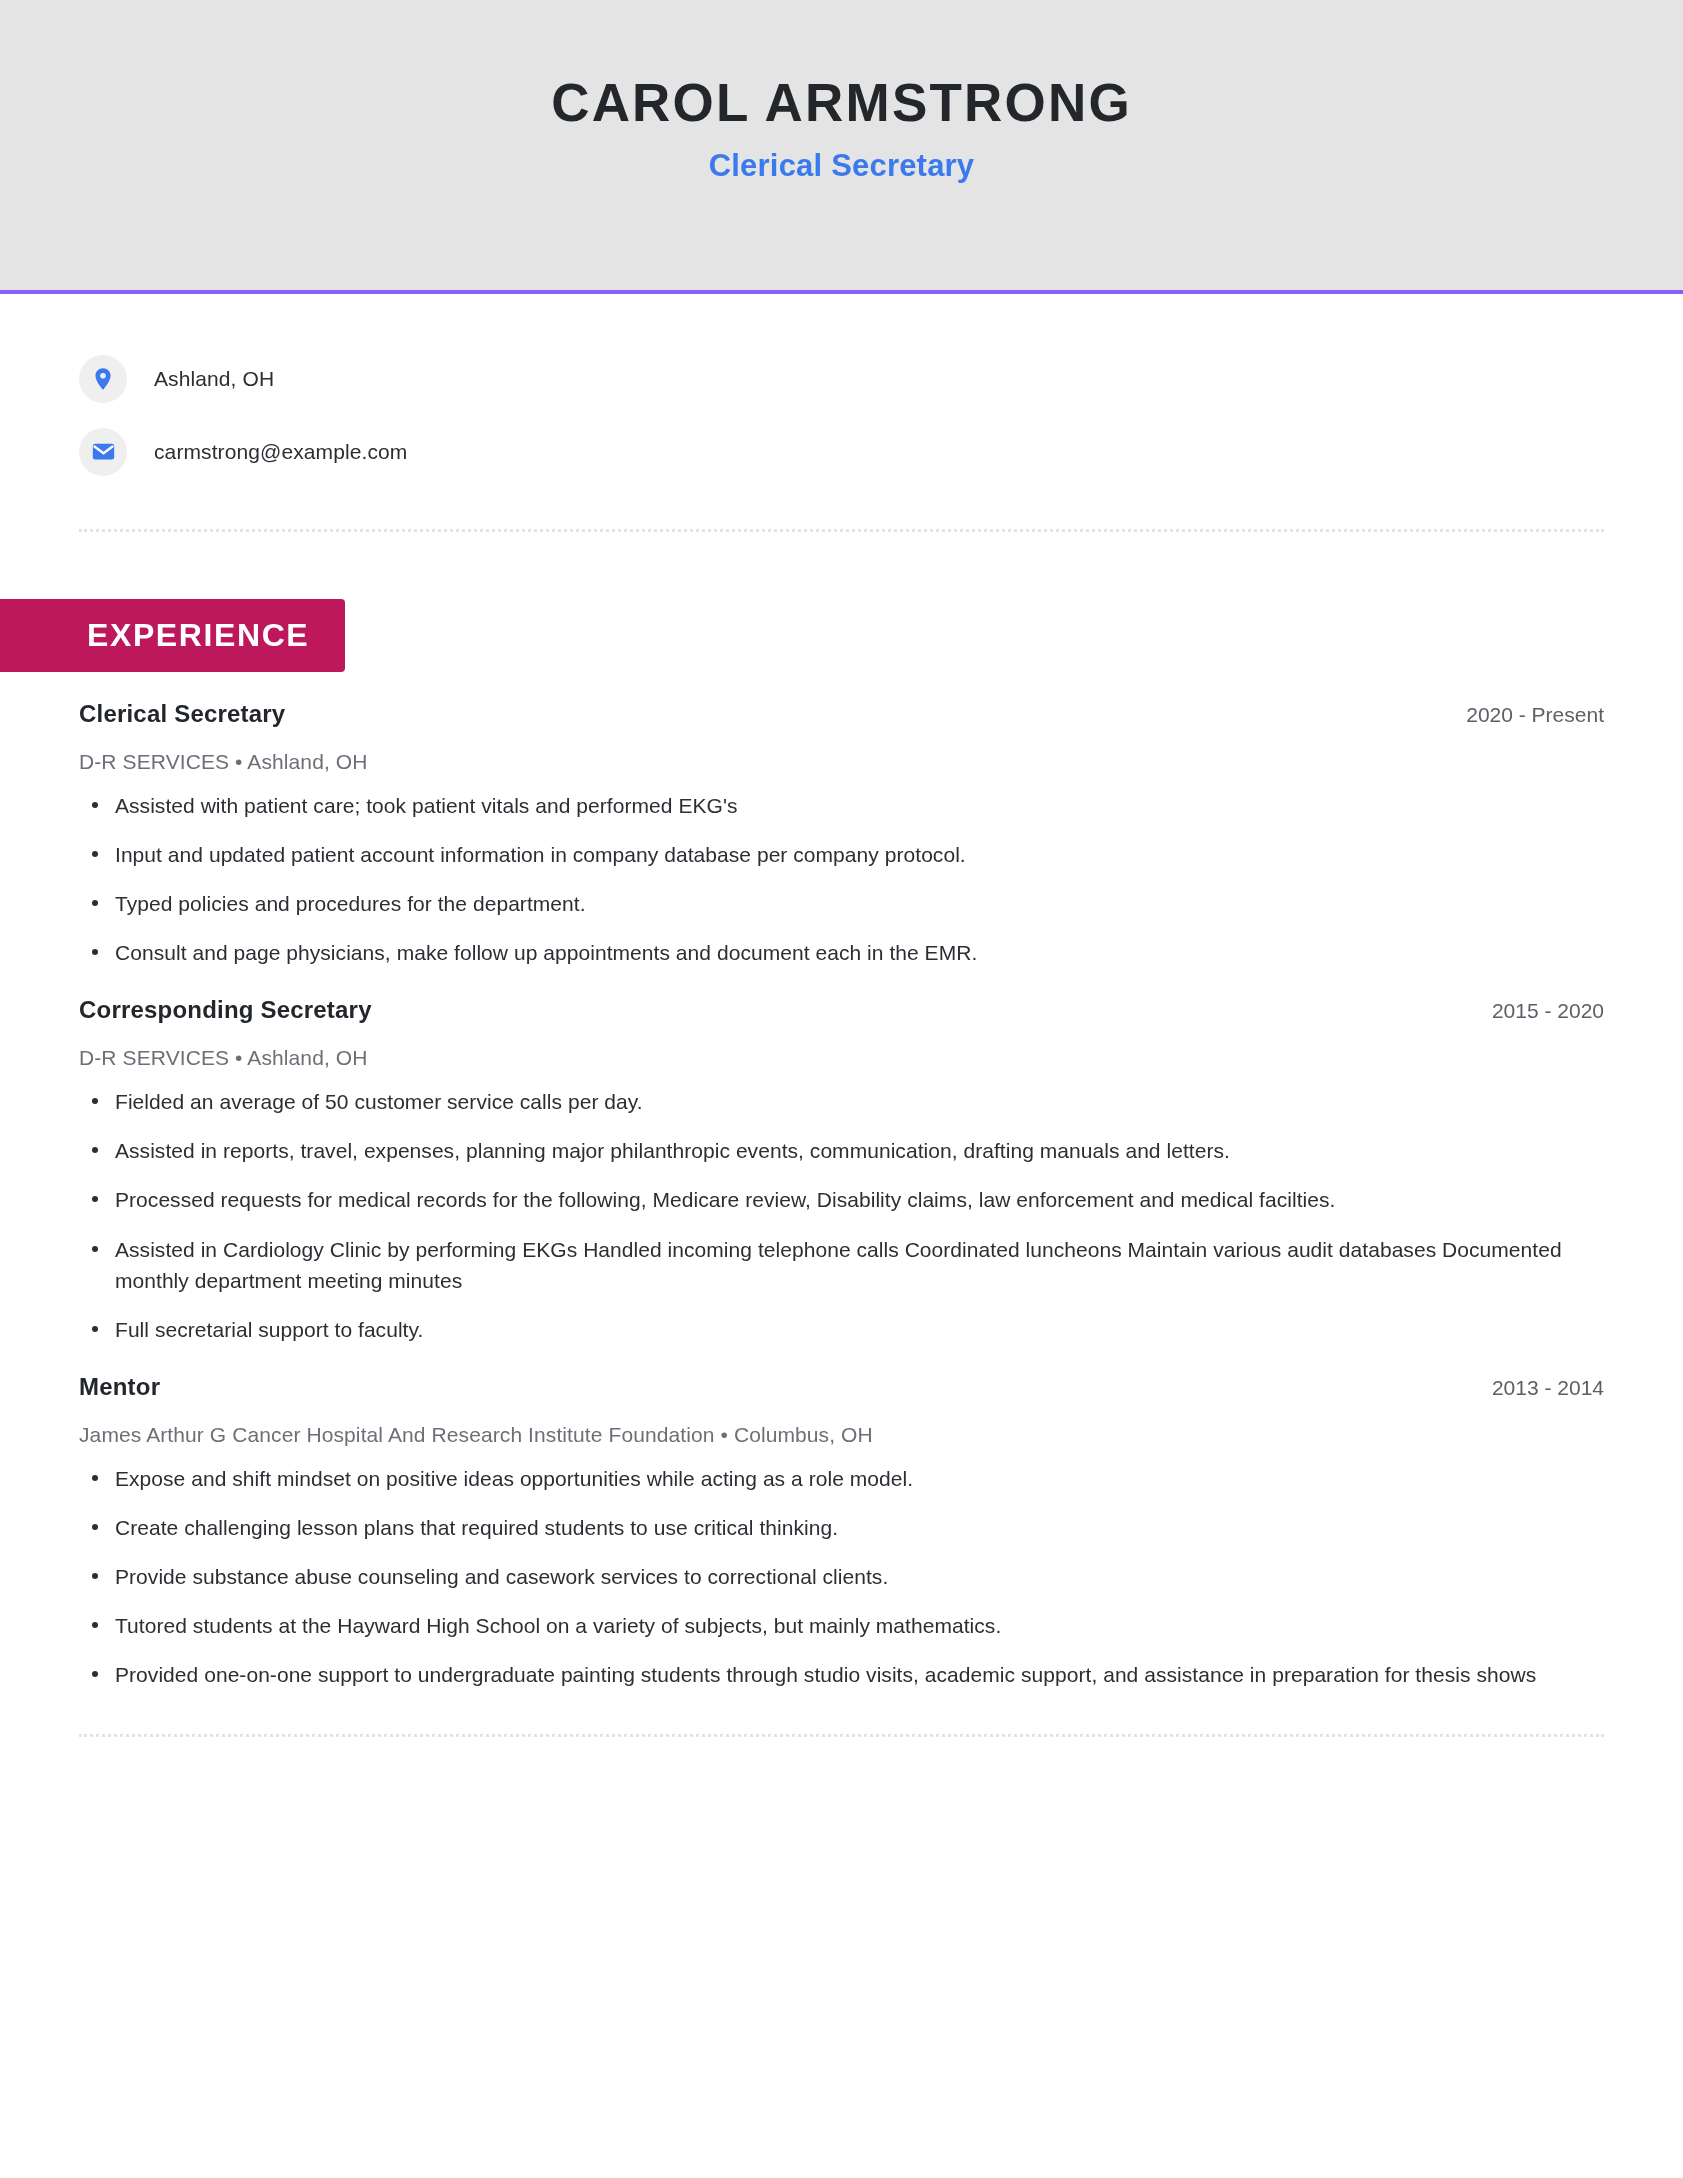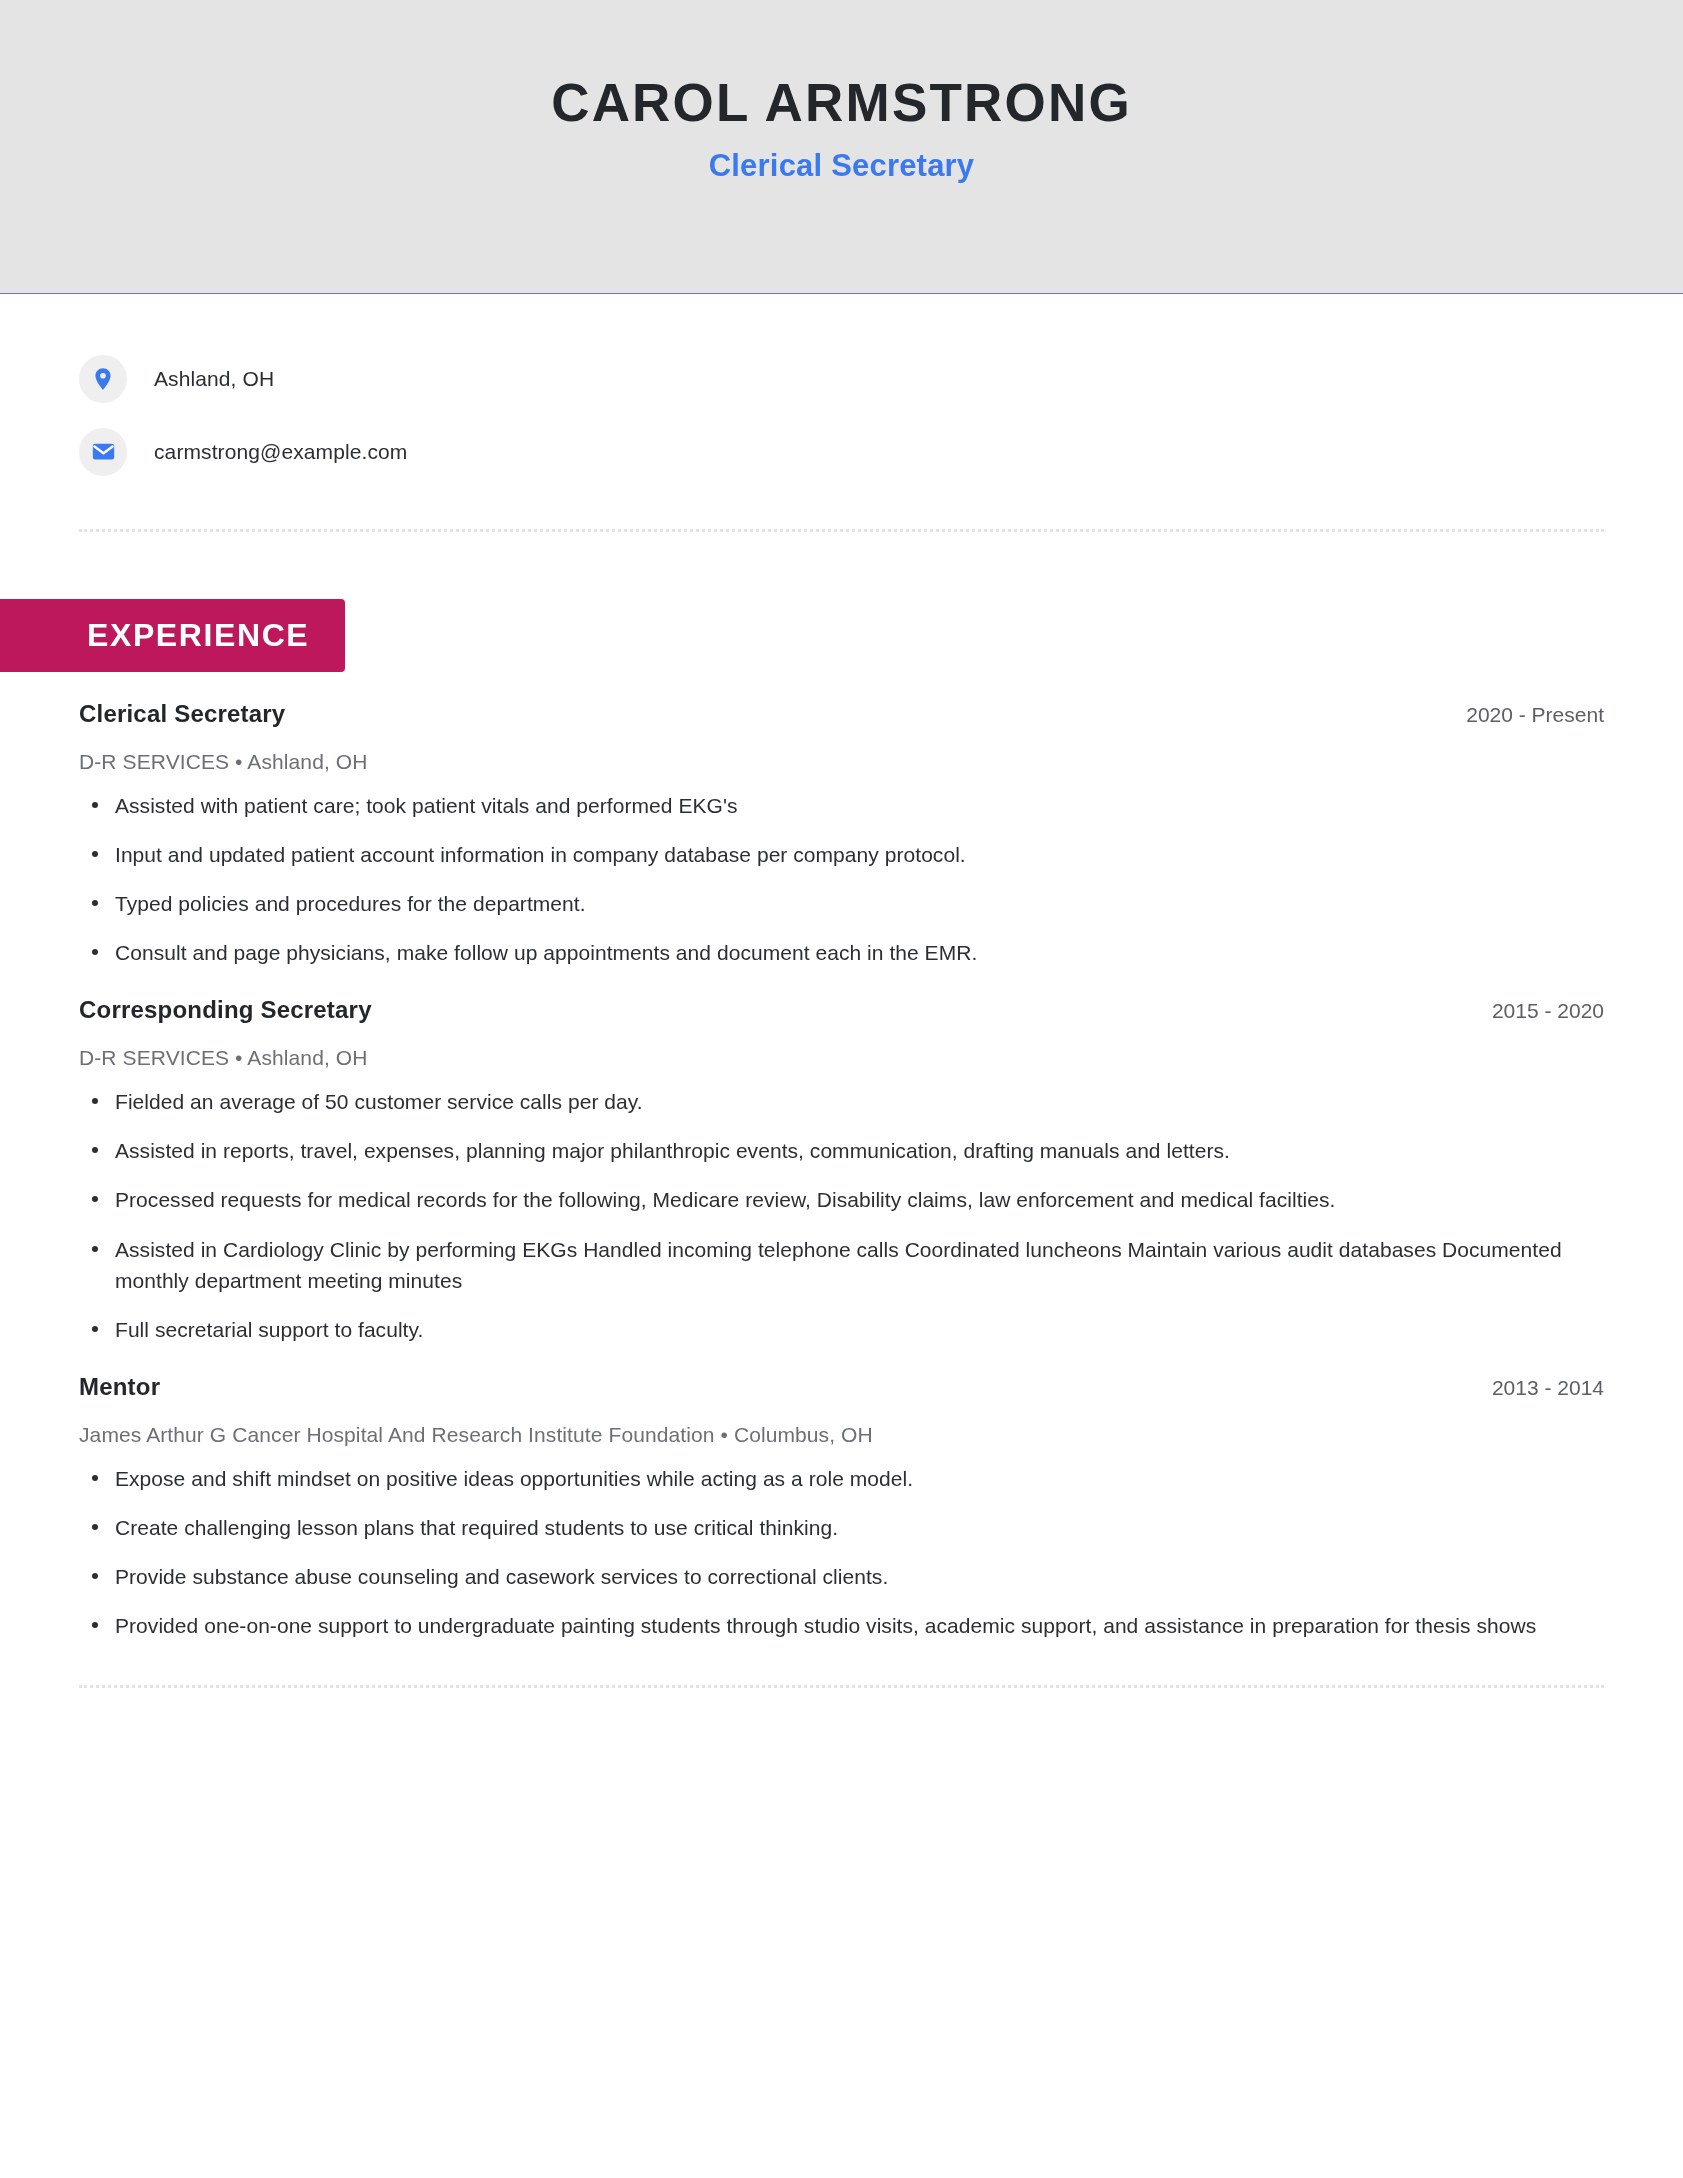--- a/index.html
+++ b/index.html
@@ -19,21 +19,21 @@
   .header-band {
     width: 100%;
     height: 294px;
     background: #e4e4e4;
     box-sizing: border-box;
     display: flex;
     flex-direction: column;
     align-items: center;
     justify-content: flex-start;
     padding-top: 75px;
-    border-bottom: 1px solid #8b5cf6;
+    border-bottom: 4px solid #8b5cf6;
   }
   .full-name {
     font-size: 53px;
     font-weight: bold;
     letter-spacing: 2.2px;
     color: #23272b;
     line-height: 1.05;
     margin: 0;
     text-transform: uppercase;
   }
@@ -230,20 +230,21 @@
   <div class="entry">
     <div class="entry-head">
       <div class="entry-title">Mentor</div>
       <div class="entry-dates">2013 - 2014</div>
     </div>
     <div class="entry-sub">James Arthur G Cancer Hospital And Research Institute Foundation  •  Columbus, OH</div>
     <ul class="bullets">
       <li>Expose and shift mindset on positive ideas opportunities while acting as a role model.</li>
       <li>Create challenging lesson plans that required students to use critical thinking.</li>
       <li>Provide substance abuse counseling and casework services to correctional clients.</li>
+      <li>Tutored students at the Hayward High School on a variety of subjects, but mainly mathematics.</li>
       <li>Provided one-on-one support to undergraduate painting students through studio visits, academic support, and assistance in preparation for thesis shows</li>
     </ul>
   </div>
 
   <div class="divider divider-bottom"></div>
 
 </div>
 
 
 </body></html>

